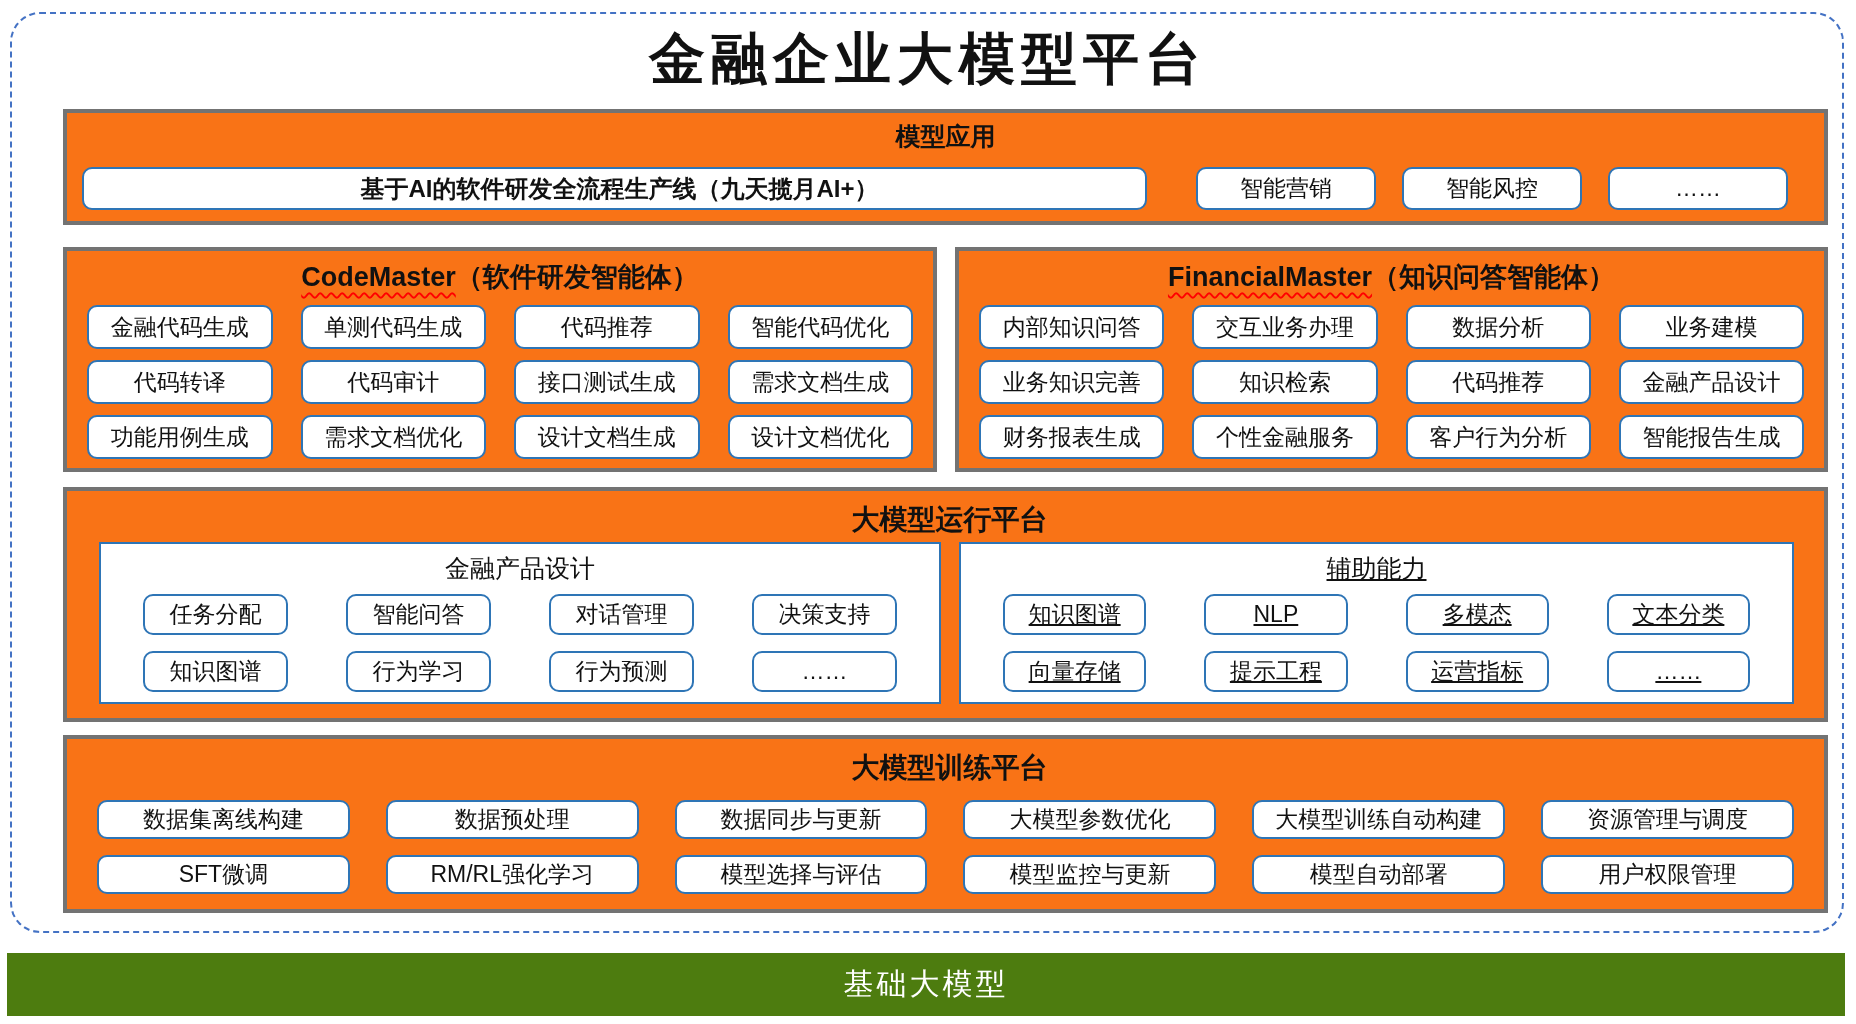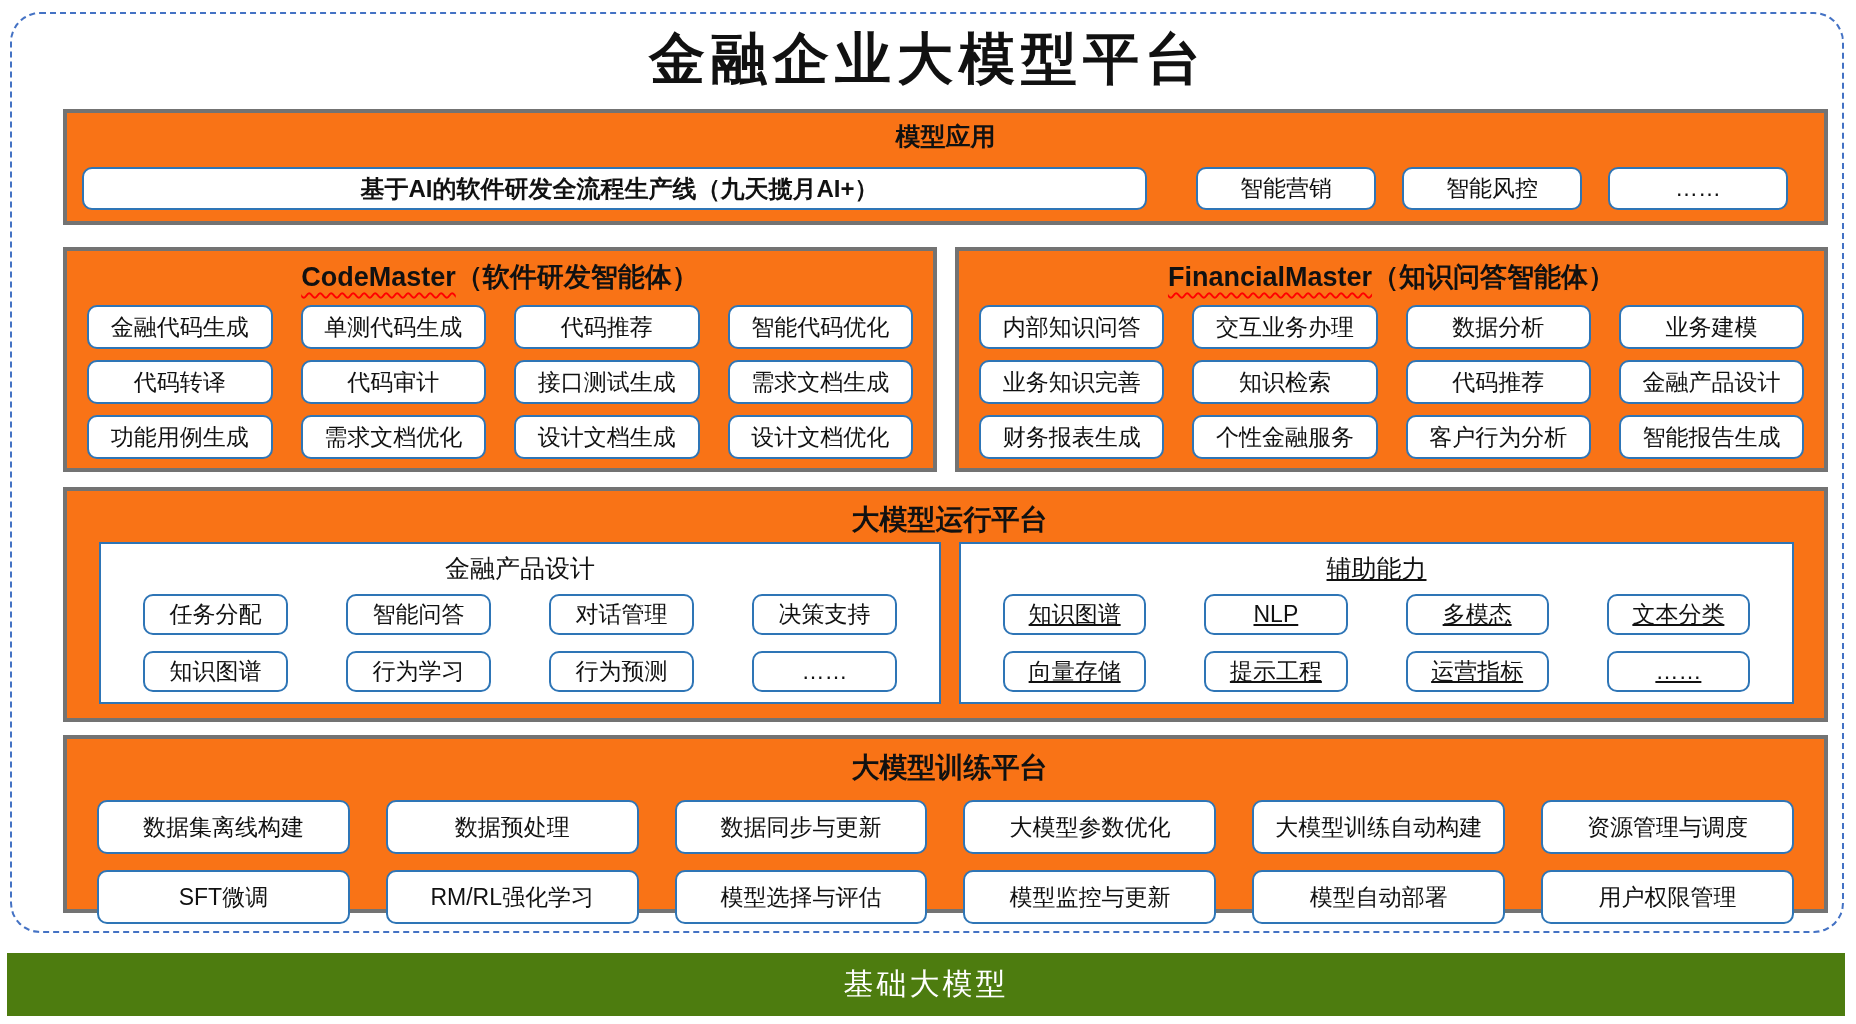--- a/index.html
+++ b/index.html
@@ -52,21 +52,21 @@
   .sub-right { left:892px; top:51px; width:835px; height:162px;text-decoration:underline; }
   .sub-header { text-align:center; font-size:25px; font-weight:normal; margin-top:8px; }
   .sub-grid { display:grid; grid-template-columns:repeat(4,1fr);
     column-gap:58px; row-gap:16px; margin:9px 42px 0 42px; }
   .sub-grid .box { height:41px; }
 
   
   .sec-training { left:63px; top:735px; width:1765px; height:178px; }
   .train-grid { display:grid; grid-template-columns:repeat(6,1fr);
     column-gap:36px; row-gap:16px; margin:13px 30px 0 30px; }
-  .train-grid .box { height:54px; }
+  .train-grid .box { height:39px; }
 
   
   .foundation-bar { position:absolute; left:7px; top:953px; width:1838px; height:63px;
     background:#4d7c0f; color:#ffffff; display:flex; align-items:center; justify-content:center;
     font-size:30px; font-weight:500; letter-spacing:3px; }
 </style>
 </head>
 <body>
 
 <div class="canvas">

